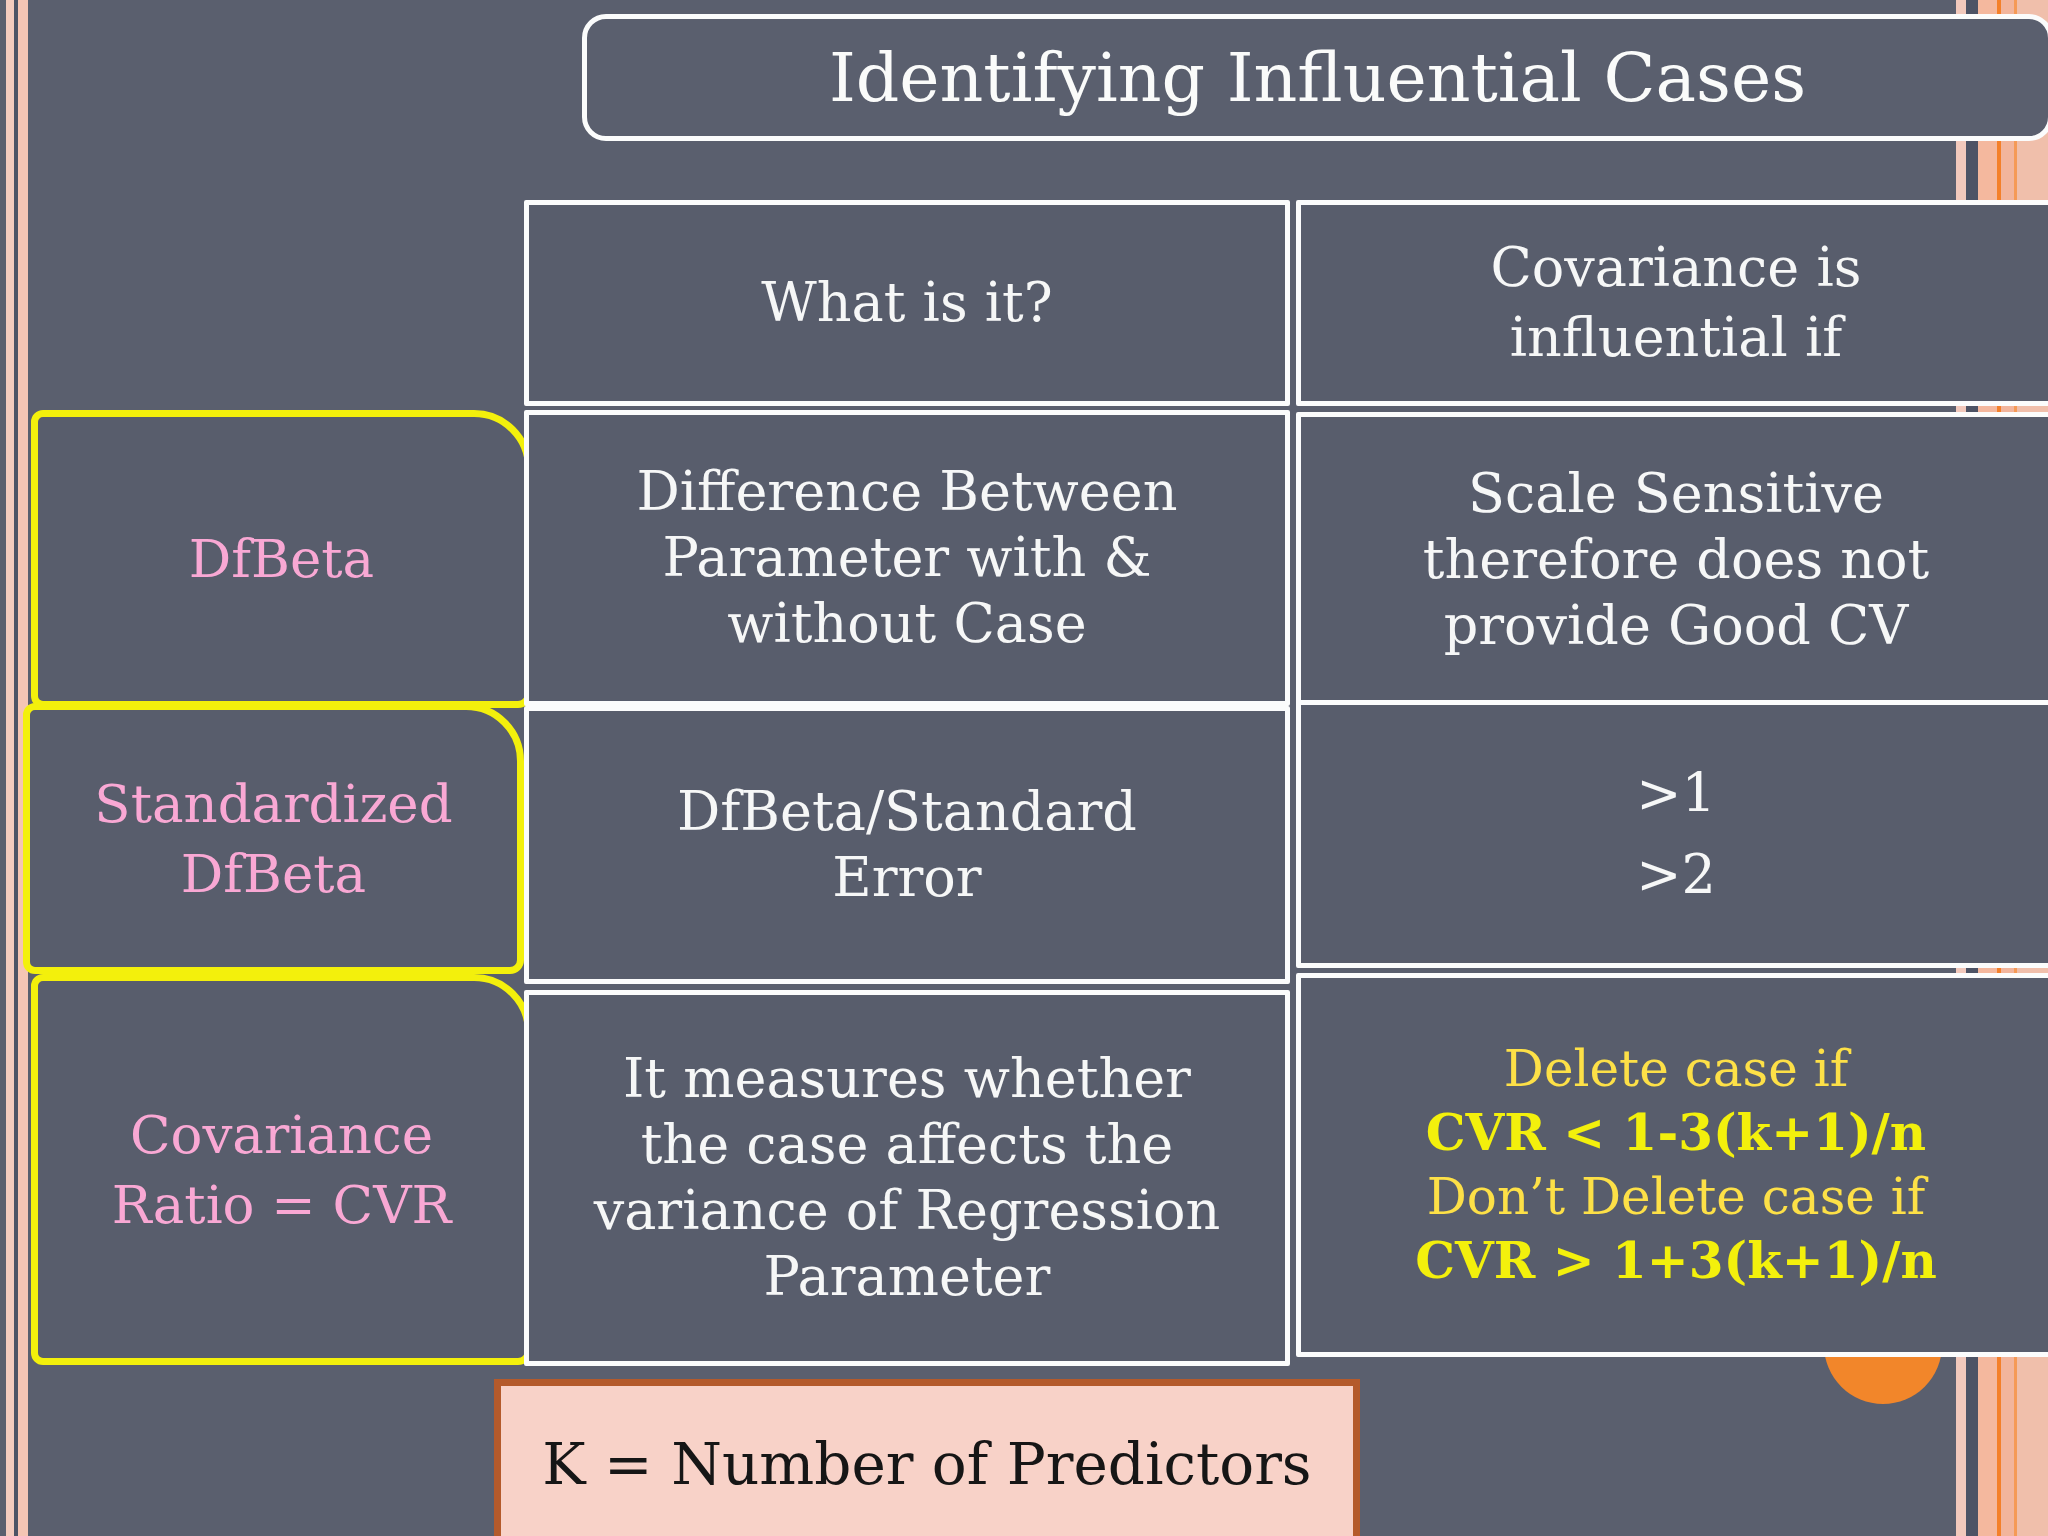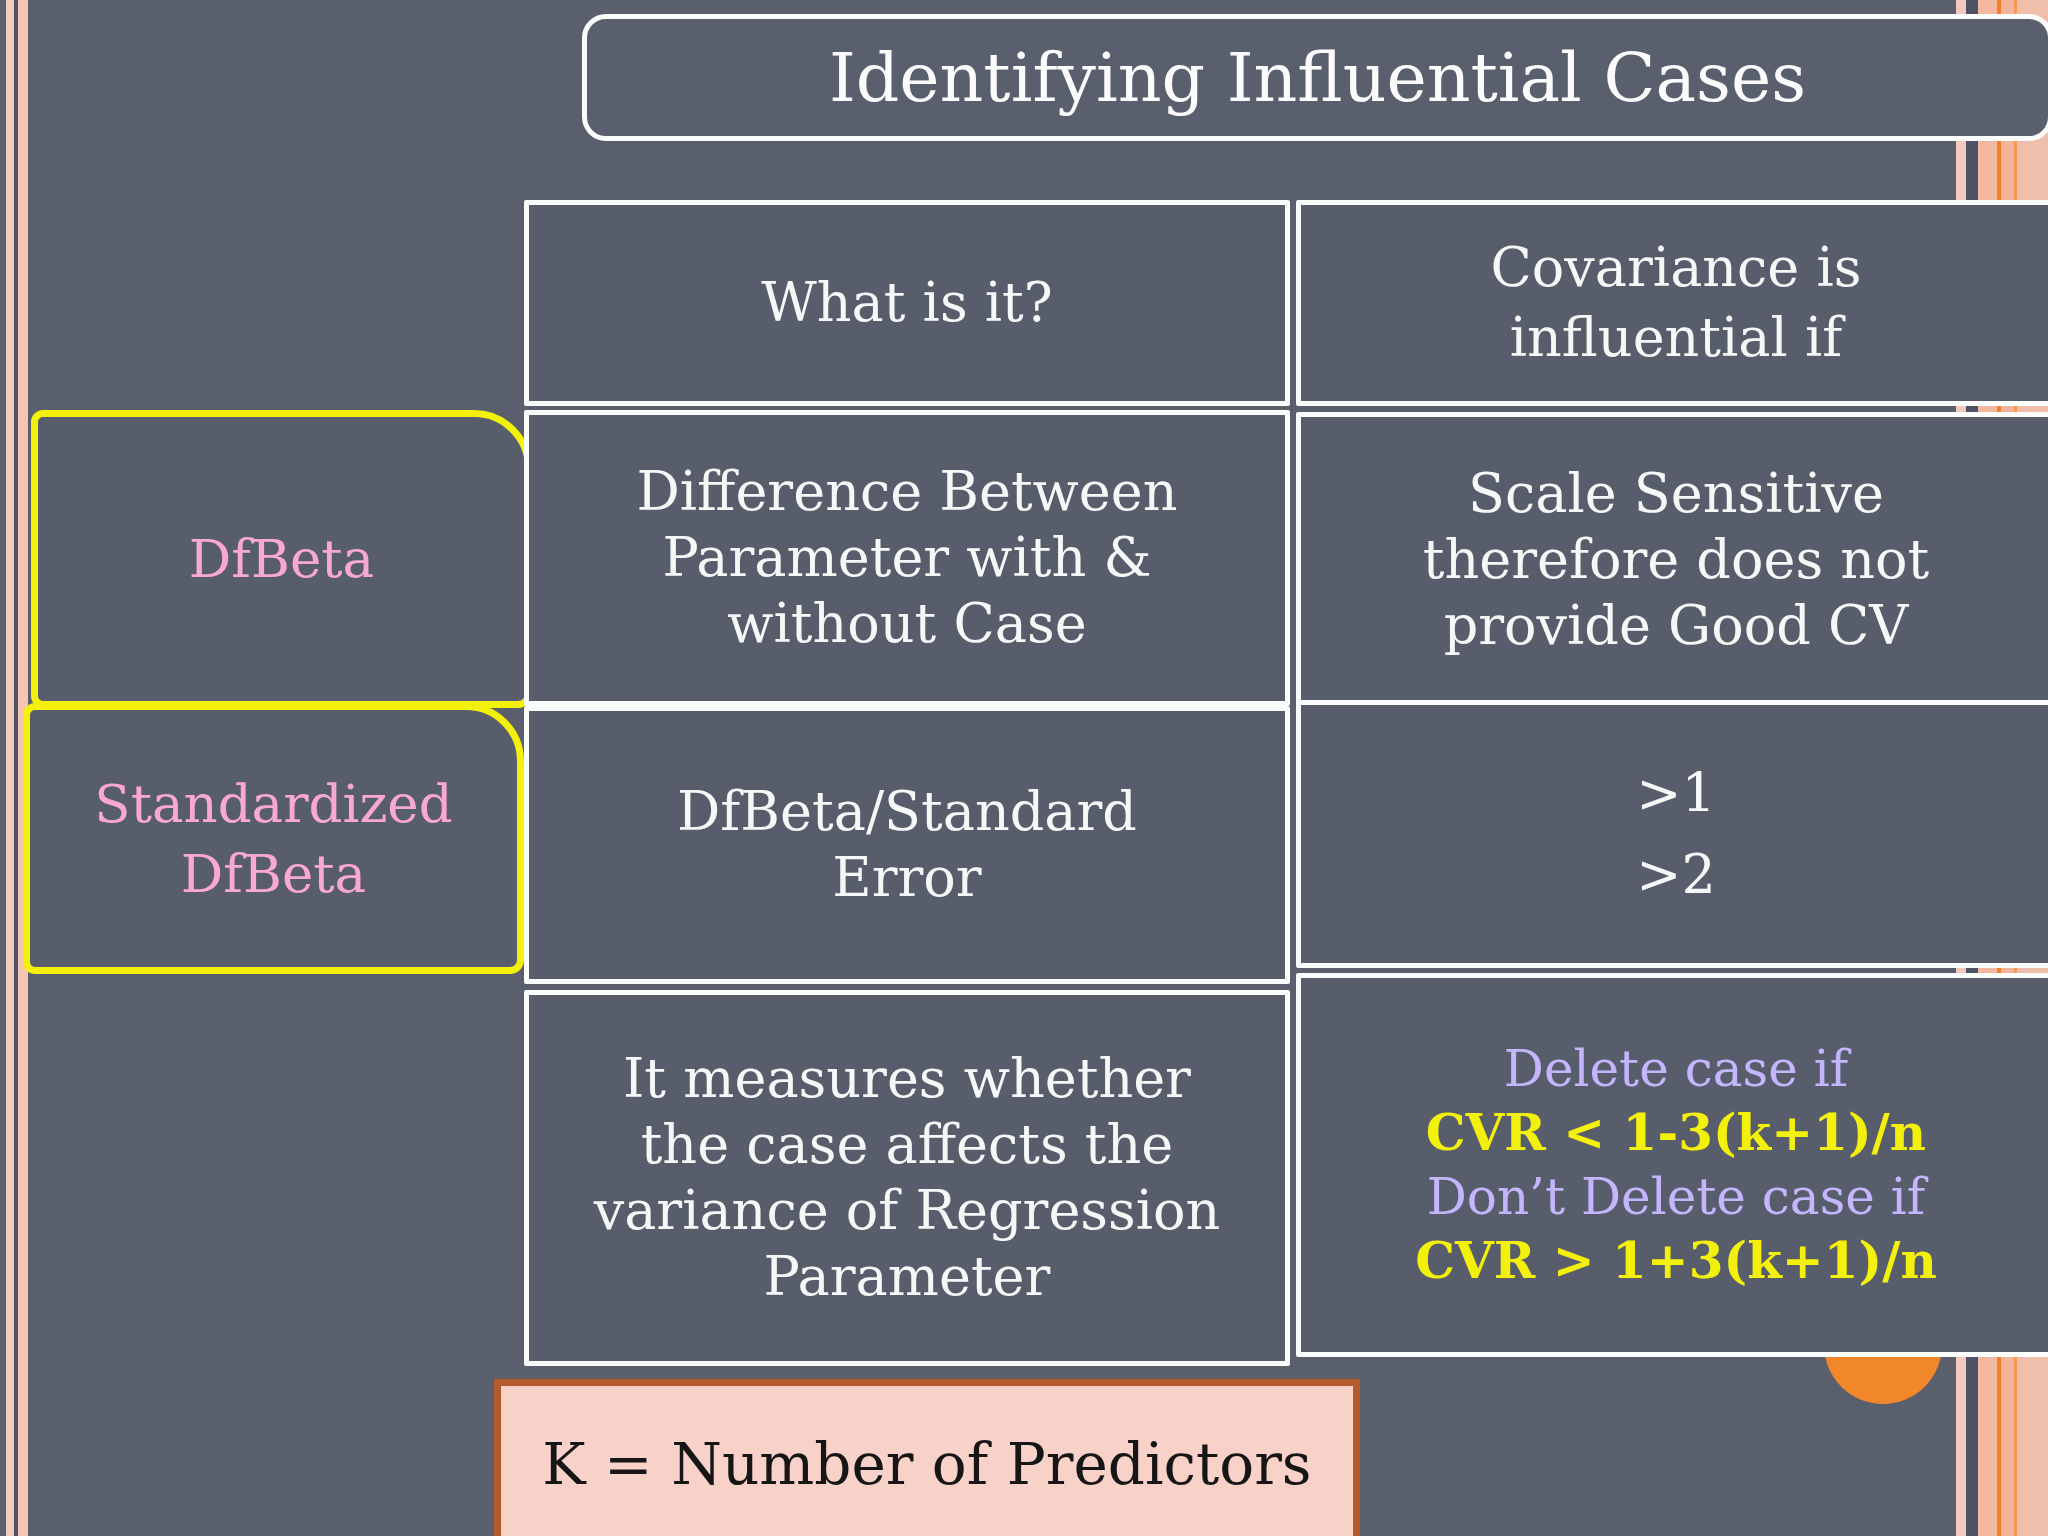--- a/index.html
+++ b/index.html
@@ -47,21 +47,21 @@
   .c-r1-label    {left:14px;  top:410px; width:487px; height:284px;}
   .c-r1-what     {left:524px; top:410px; width:756px; height:286px;}
   .c-r1-infl     {left:1296px;top:412px; width:750px; height:286px;}
   .c-r2-label    {left:6px;  top:703px; width:487px; height:257px;}
   .c-r2-what     {left:524px; top:706px; width:756px; height:268px;}
   .c-r2-infl     {left:1296px;top:700px; width:750px; height:258px;line-height:1.5;}
   .c-r3-label    {left:14px;  top:974px; width:487px; height:377px;}
   .c-r3-what     {left:524px; top:990px; width:756px; height:366px;}
   .c-r3-infl     {left:1296px;top:973px; width:750px; height:374px;
                   flex-direction:column;font-size:50px;line-height:1.28;}
-  .line-white{color:#c4b5fd;}
+  .line-white{color:#fde047;}
   .line-yellow{color:#f3f00c;font-weight:bold;}
   .note-box{
     left:494px;top:1379px;width:852px;height:156px;z-index:3;position:absolute;
     background:#f8d2c8;border:7px solid #b45a2b;
     display:flex;align-items:center;justify-content:center;
     color:#161616;font-size:58px;
   }
 </style>
 </head>
 <body>
@@ -104,20 +104,24 @@
   </div>
   <div class="cell c-r2-what">
     <span class="txt">DfBeta/Standard
 Error</span>
   </div>
   <div class="cell c-r2-infl">
     <span class="txt">&gt;1
 &gt;2</span>
   </div>
 
+  <div class="cell yellow-cell c-r3-label">
+    <span class="txt">Covariance
+Ratio = CVR</span>
+  </div>
   <div class="cell c-r3-what">
     <span class="txt">It measures whether
 the case affects the
 variance of Regression
 Parameter</span>
   </div>
   <div class="cell c-r3-infl">
     <div class="line-white">Delete case if</div>
     <div class="line-yellow">CVR &lt; 1-3(k+1)/n</div>
     <div class="line-white">Don’t Delete case if</div>

